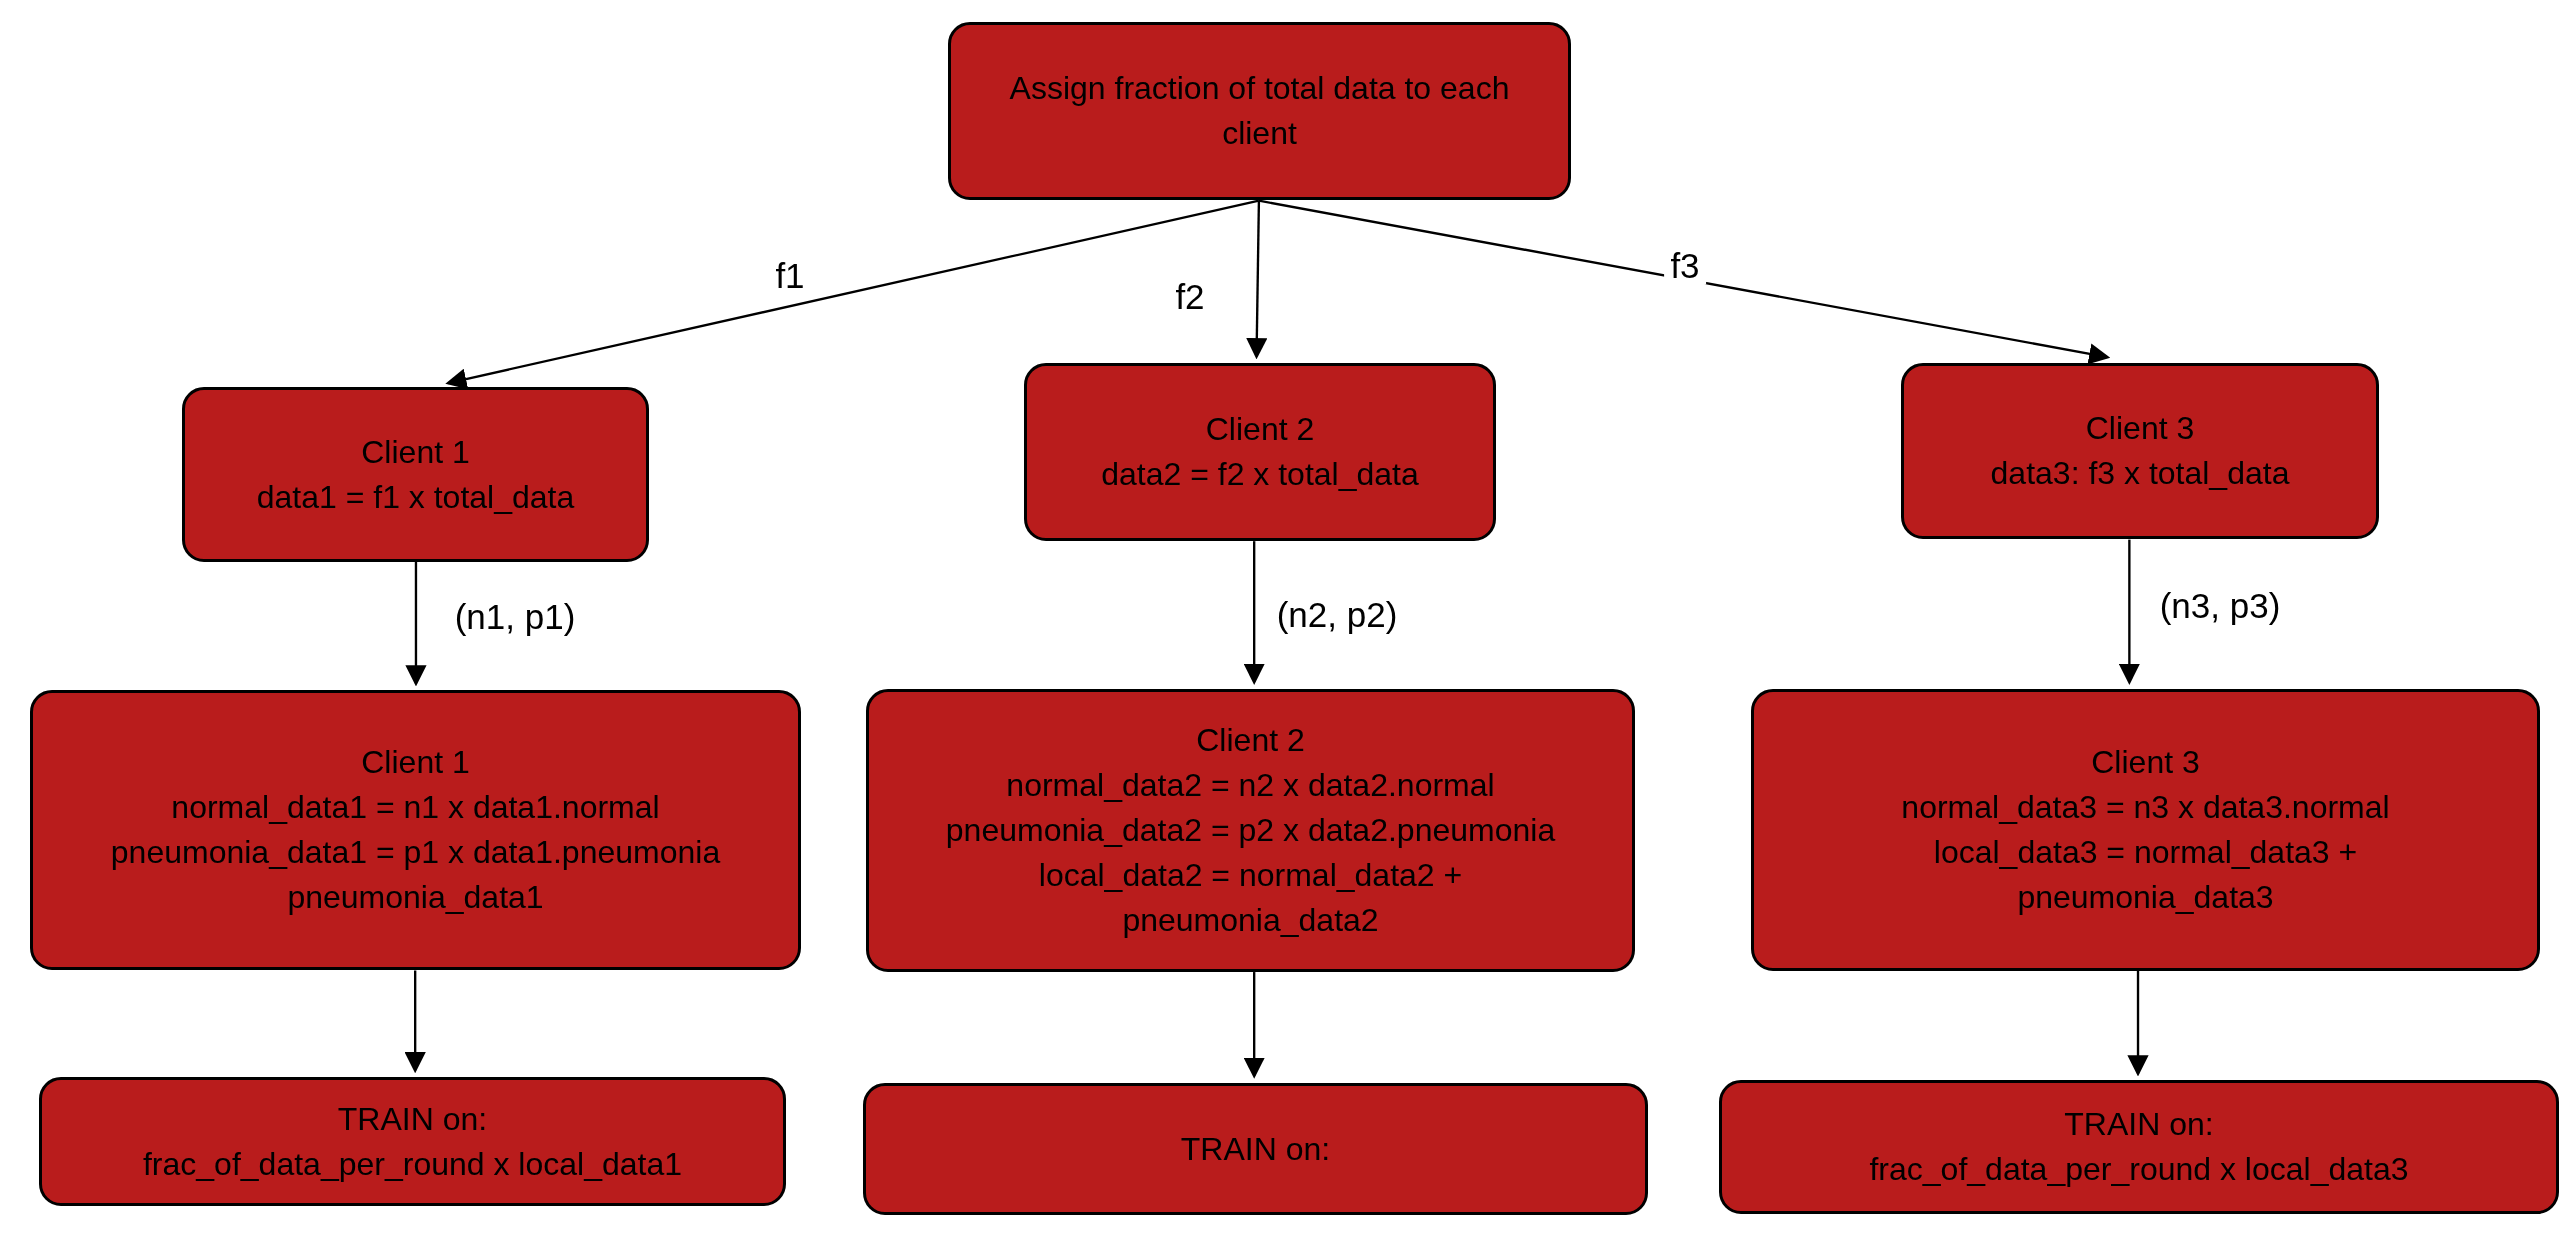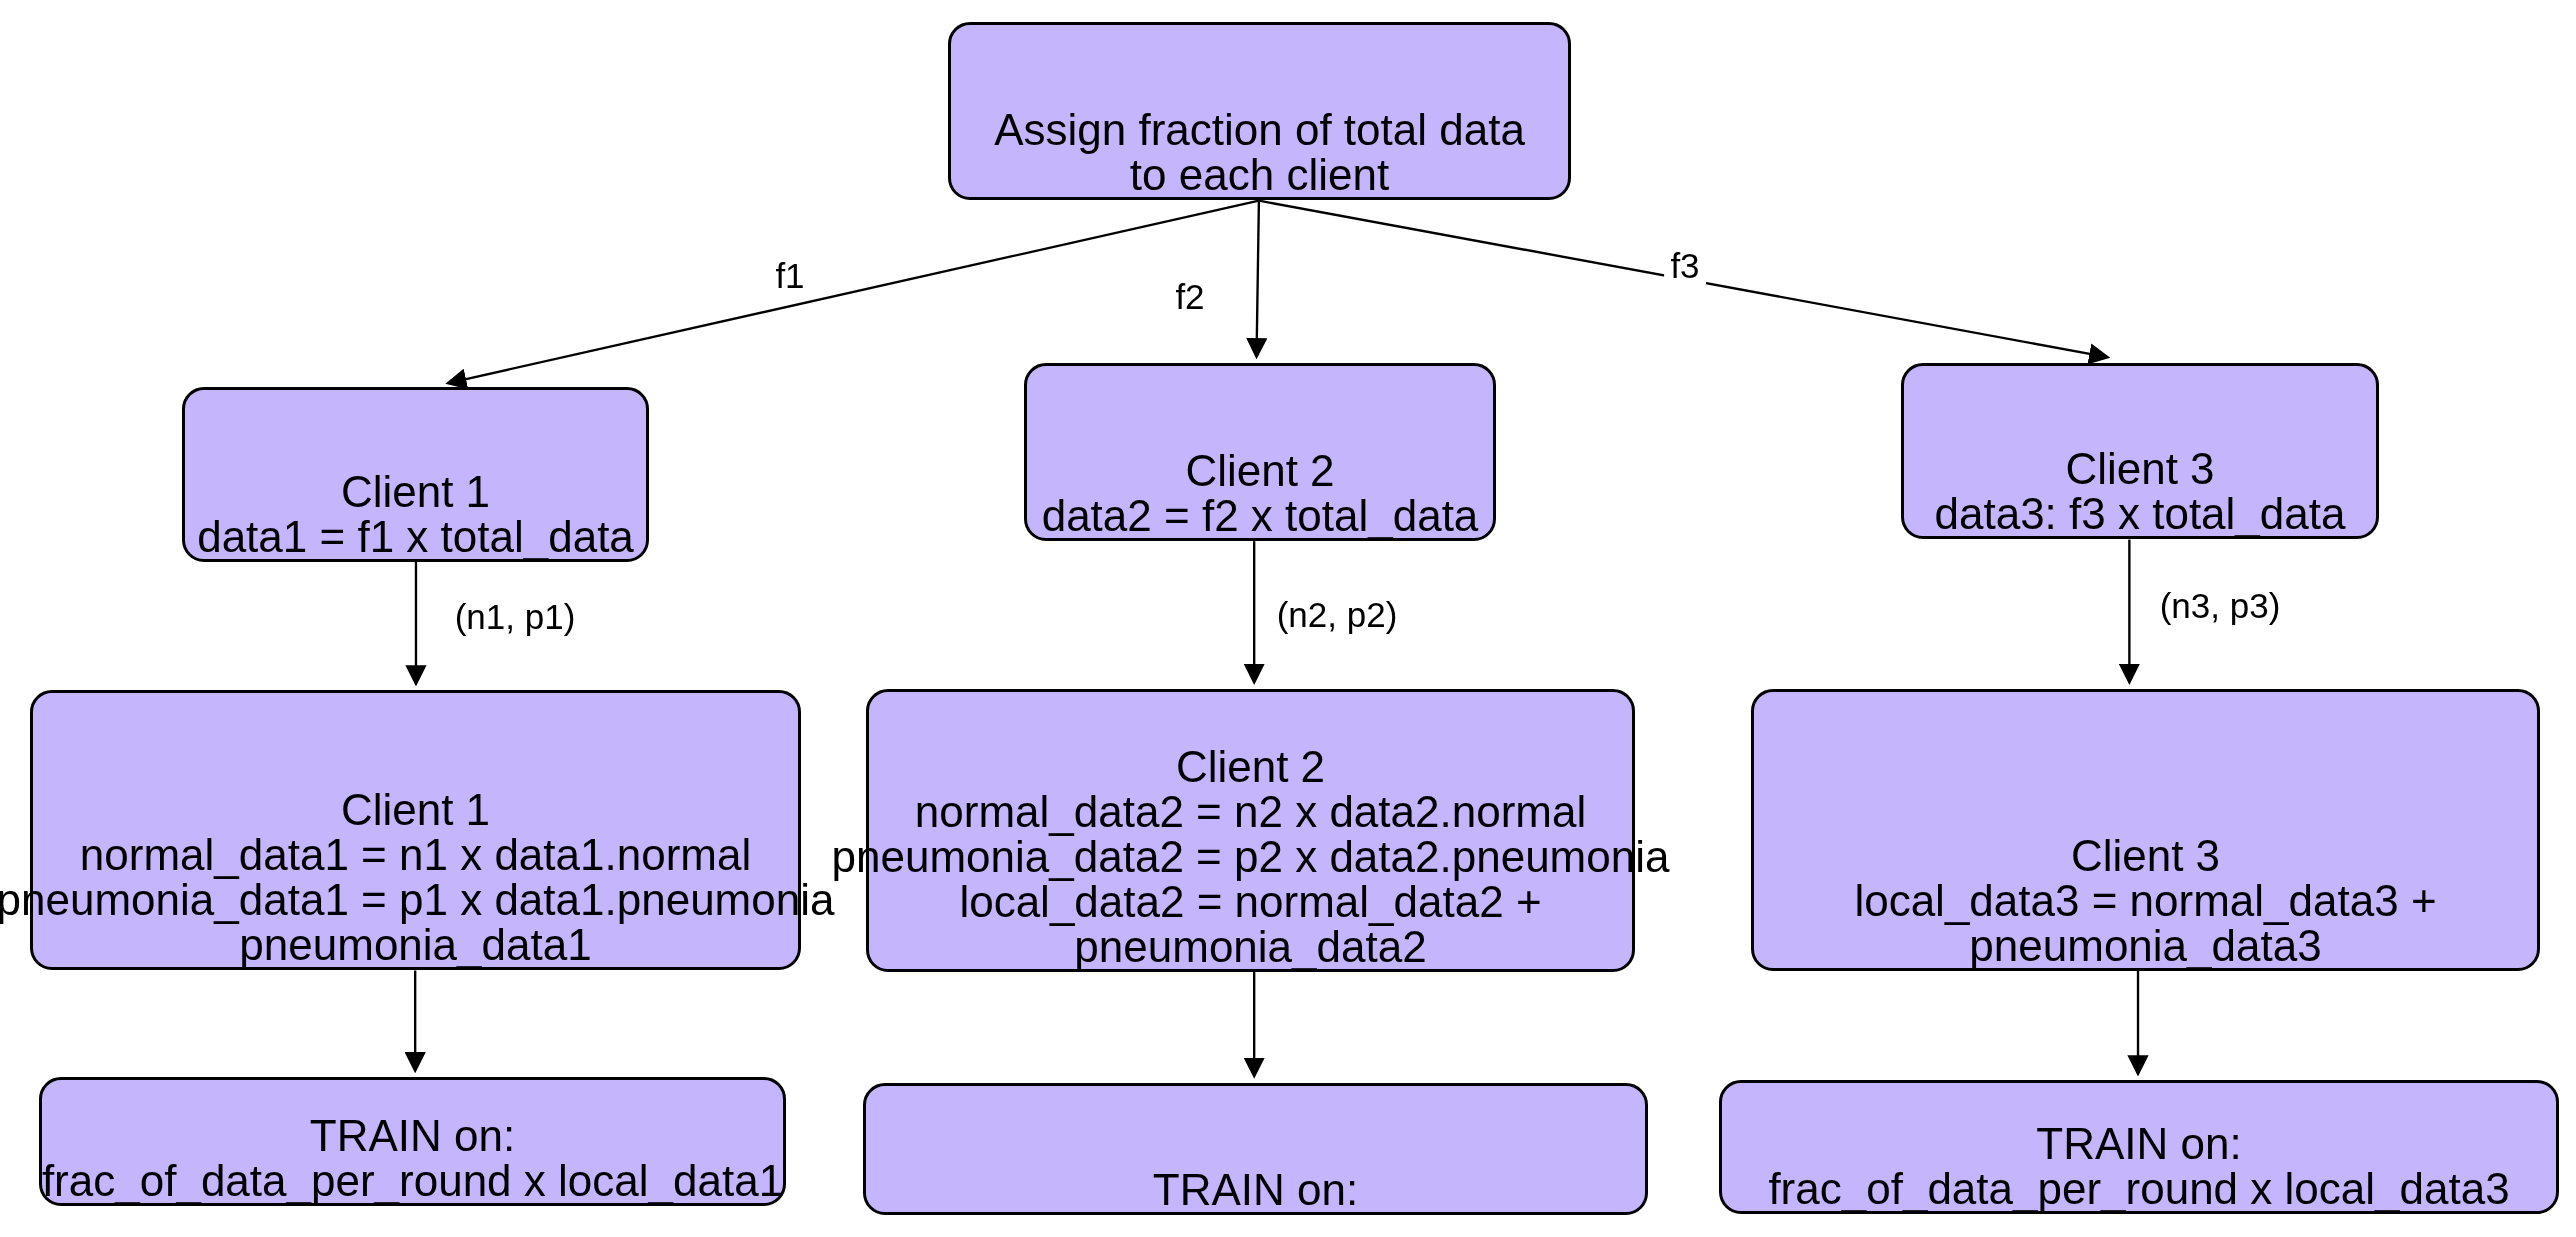--- a/index.html
+++ b/index.html
@@ -13,29 +13,29 @@
     overflow: hidden;
   }
   #edges {
     position: absolute;
     left: 0; top: 0;
     z-index: 1;
   }
   .box {
     position: absolute;
     box-sizing: border-box;
-    background: #c4b5fd;
+    background: #b91c1c;
     border: 3.1px solid #000000;
     border-radius: 22px;
     display: flex;
     flex-direction: column;
-    justify-content: flex-end;
+    justify-content: center;
     align-items: center;
     text-align: center;
-    font-size: 44px;
+    font-size: 32px;
     line-height: 45px;
     z-index: 2;
   }
   .box p { margin: 0; }
   .nowrap { white-space: nowrap; }
   .edge-label {
     position: absolute;
     transform: translate(-50%, -50%);
     background: #ffffff;
     font-size: 35px;
@@ -114,20 +114,21 @@
   </div>
   <div class="box" style="left:866px; top:689px; width:769px; height:283px;">
     <p class="nowrap">Client 2</p>
     <p class="nowrap">normal_data2 = n2 x data2.normal</p>
     <p class="nowrap">pneumonia_data2 = p2 x data2.pneumonia</p>
     <p class="nowrap">local_data2 = normal_data2 +</p>
     <p class="nowrap">pneumonia_data2</p>
   </div>
   <div class="box" style="left:1751px; top:689px; width:789px; height:282px;">
     <p class="nowrap">Client 3</p>
+    <p class="nowrap">normal_data3 = n3 x data3.normal</p>
     <p class="nowrap">local_data3 = normal_data3 +</p>
     <p class="nowrap">pneumonia_data3</p>
   </div>
 
   <div class="box" style="left:39px; top:1077px; width:747px; height:129px;">
     <p class="nowrap">TRAIN on:</p>
     <p class="nowrap">frac_of_data_per_round x local_data1</p>
   </div>
   <div class="box" style="left:863px; top:1083px; width:785px; height:132px;">
     <p class="nowrap">TRAIN on:</p>

